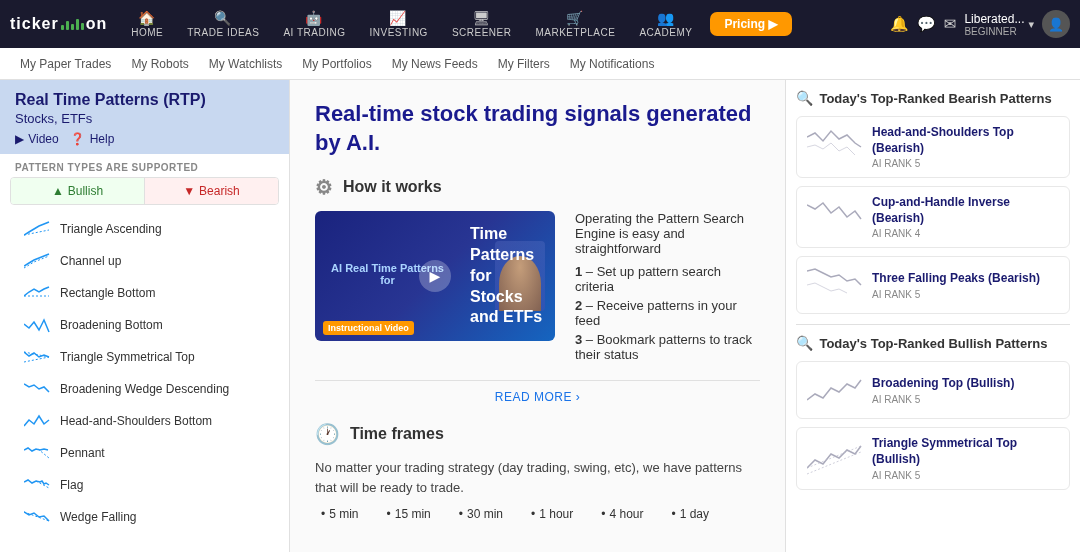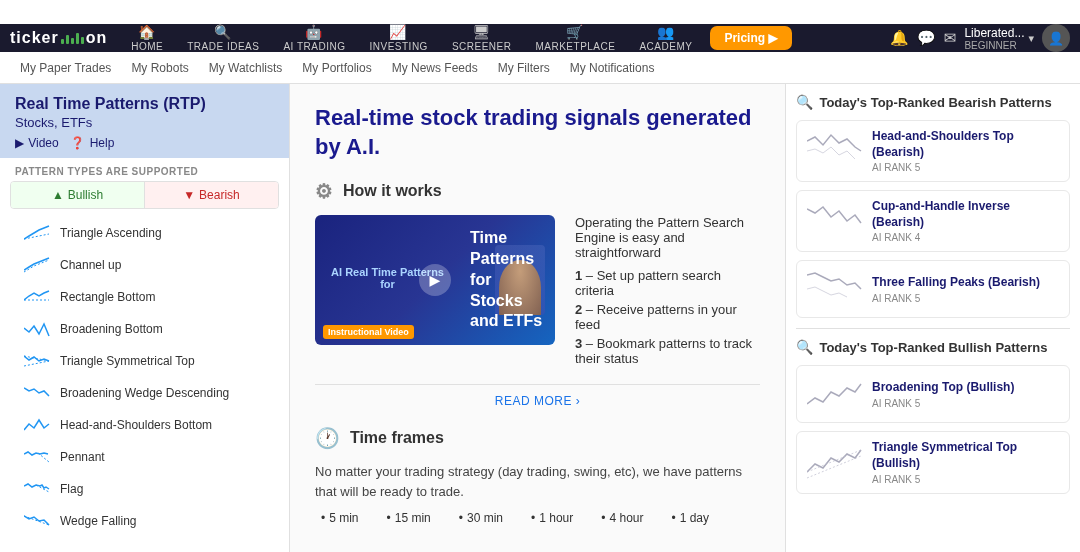--- a/index.html
+++ b/index.html
@@ -3,24 +3,23 @@
   <meta charset="utf-8">
   <style>
     * { margin: 0; padding: 0; box-sizing: border-box; }
     body { font-family: Arial, sans-serif; font-size: 13px; background: #fff; color: #333; width: 1080px; height: 552px; overflow: hidden; }
 
     
     .top-nav {
       background: #1a1a2e;
       display: flex;
       align-items: center;
-      height: 28px;
+      height: 48px;
       padding: 0 10px;
       gap: 4px;
-      margin-top: 24px;
     }
     .logo {
       display: flex;
       align-items: center;
       margin-right: 10px;
     }
     .logo-text {
       color: #fff;
       font-size: 16px;
       font-weight: bold;

